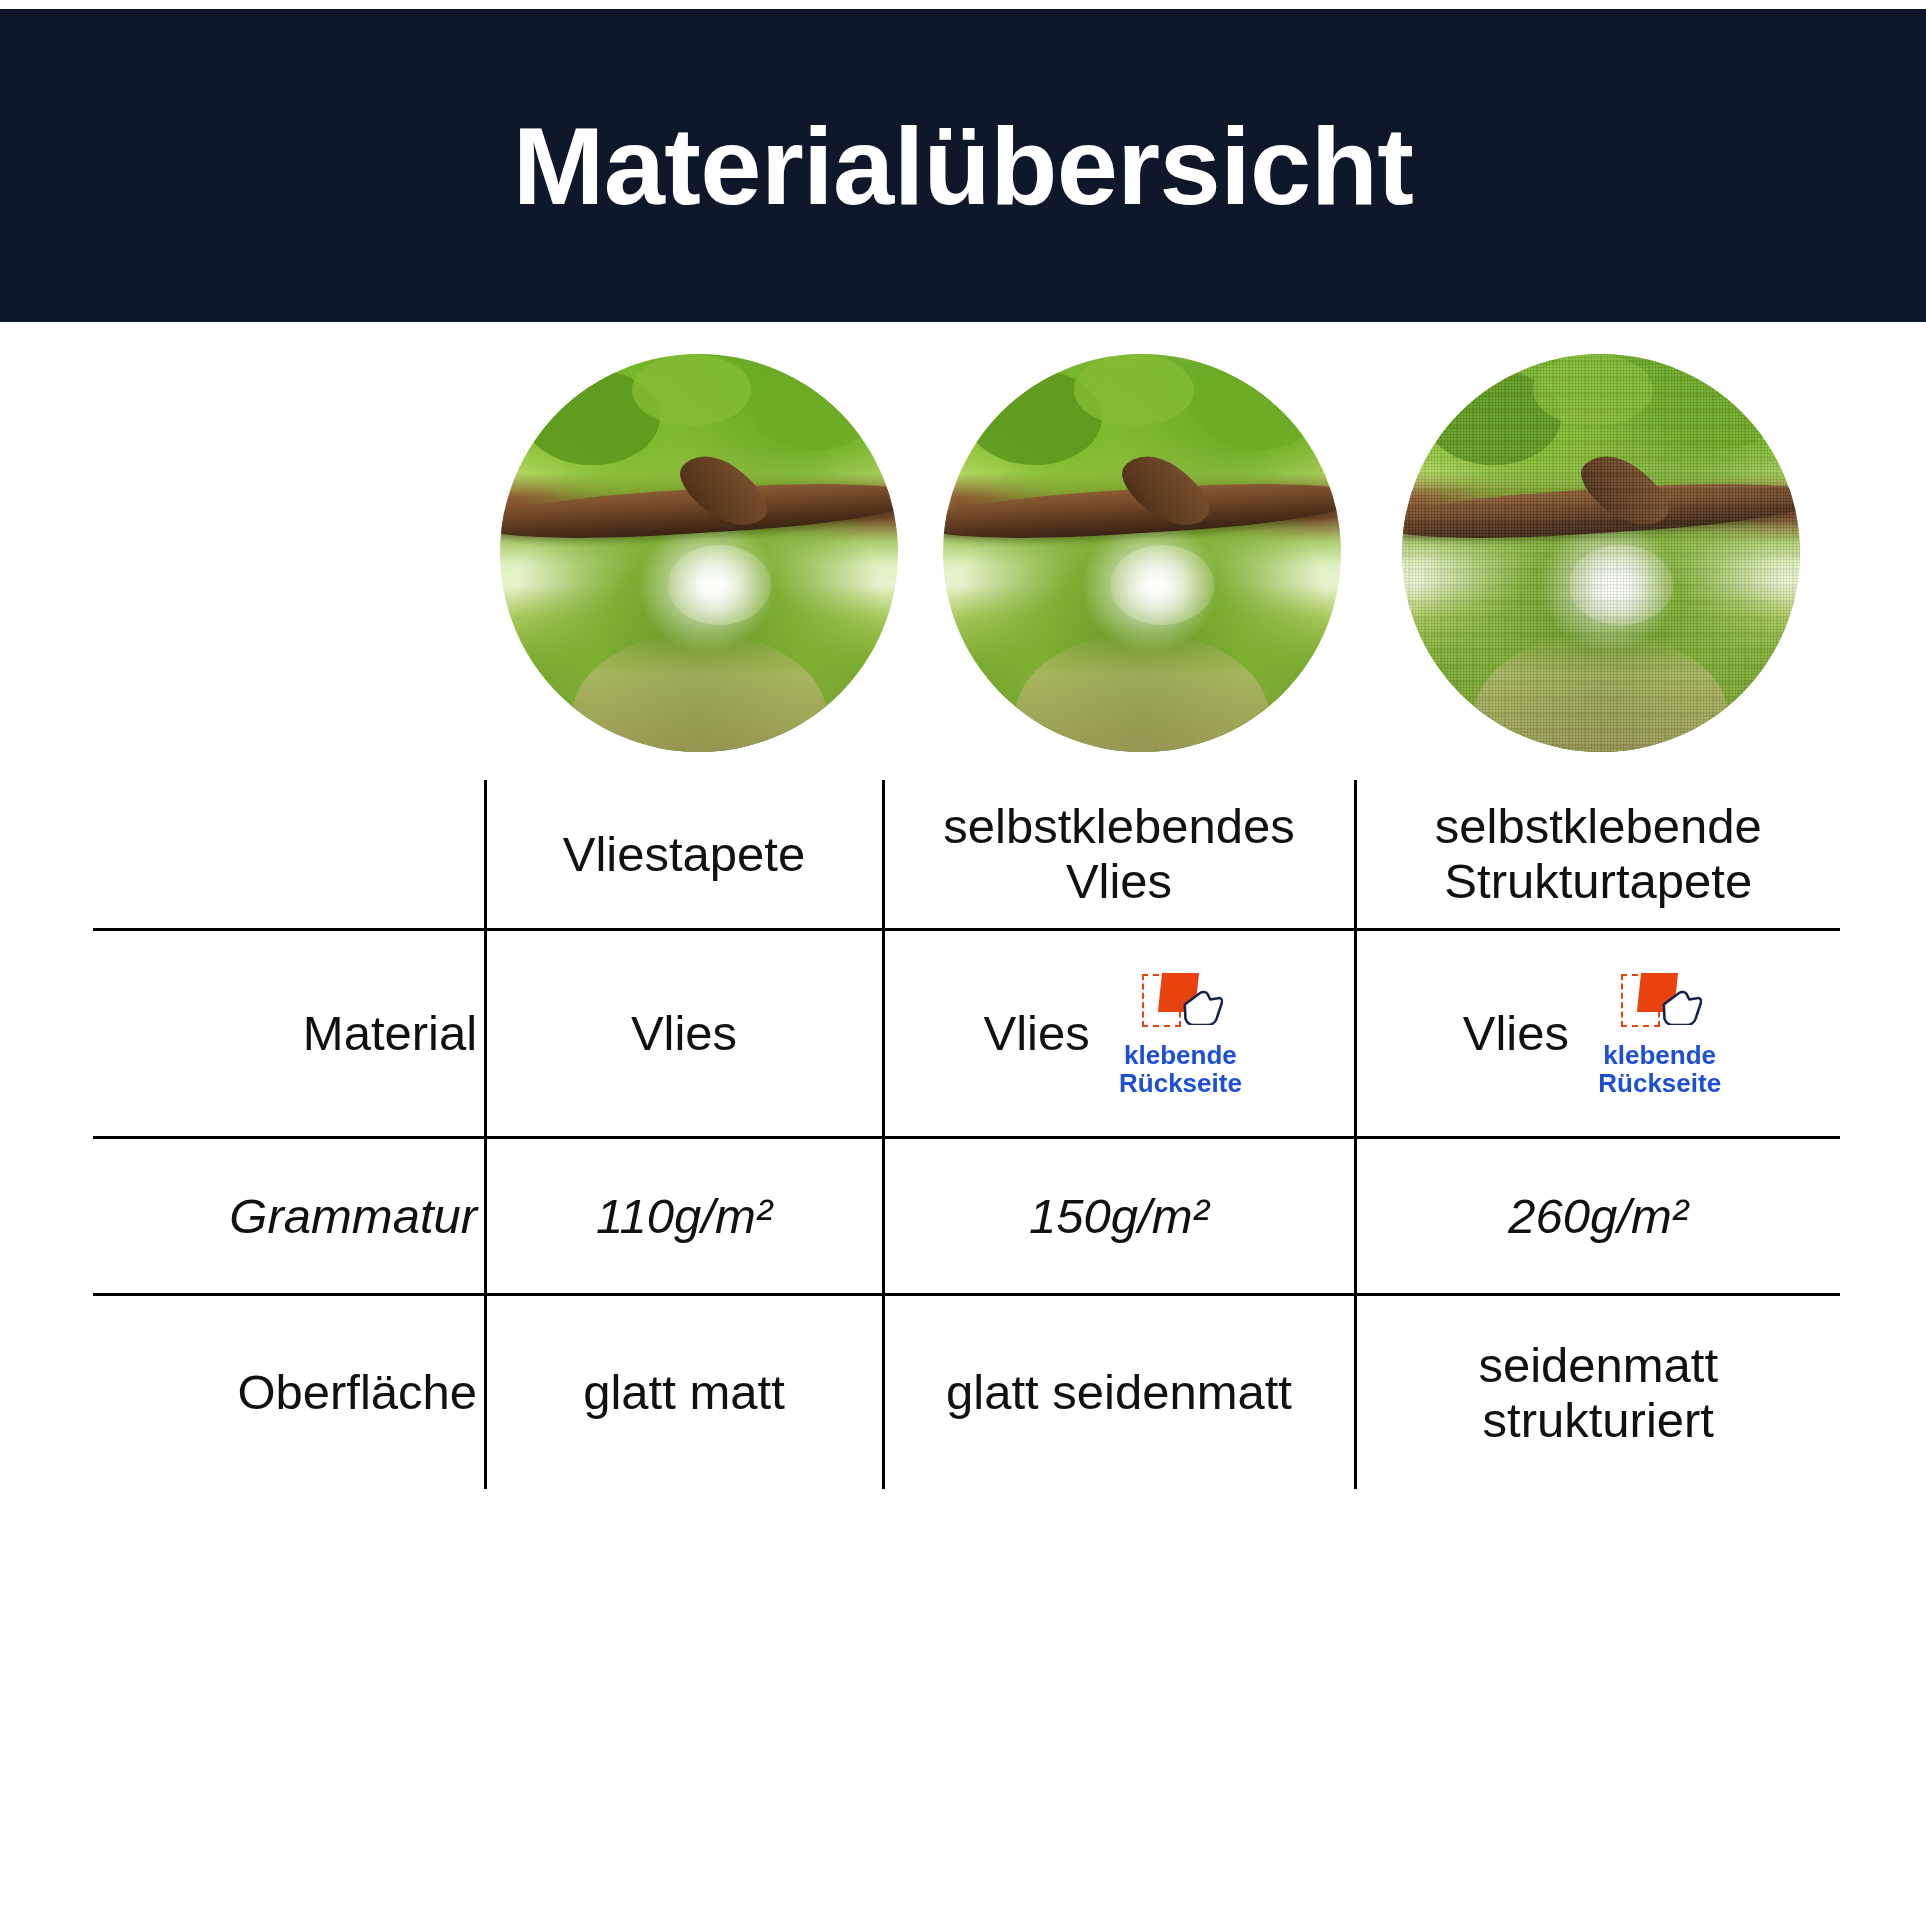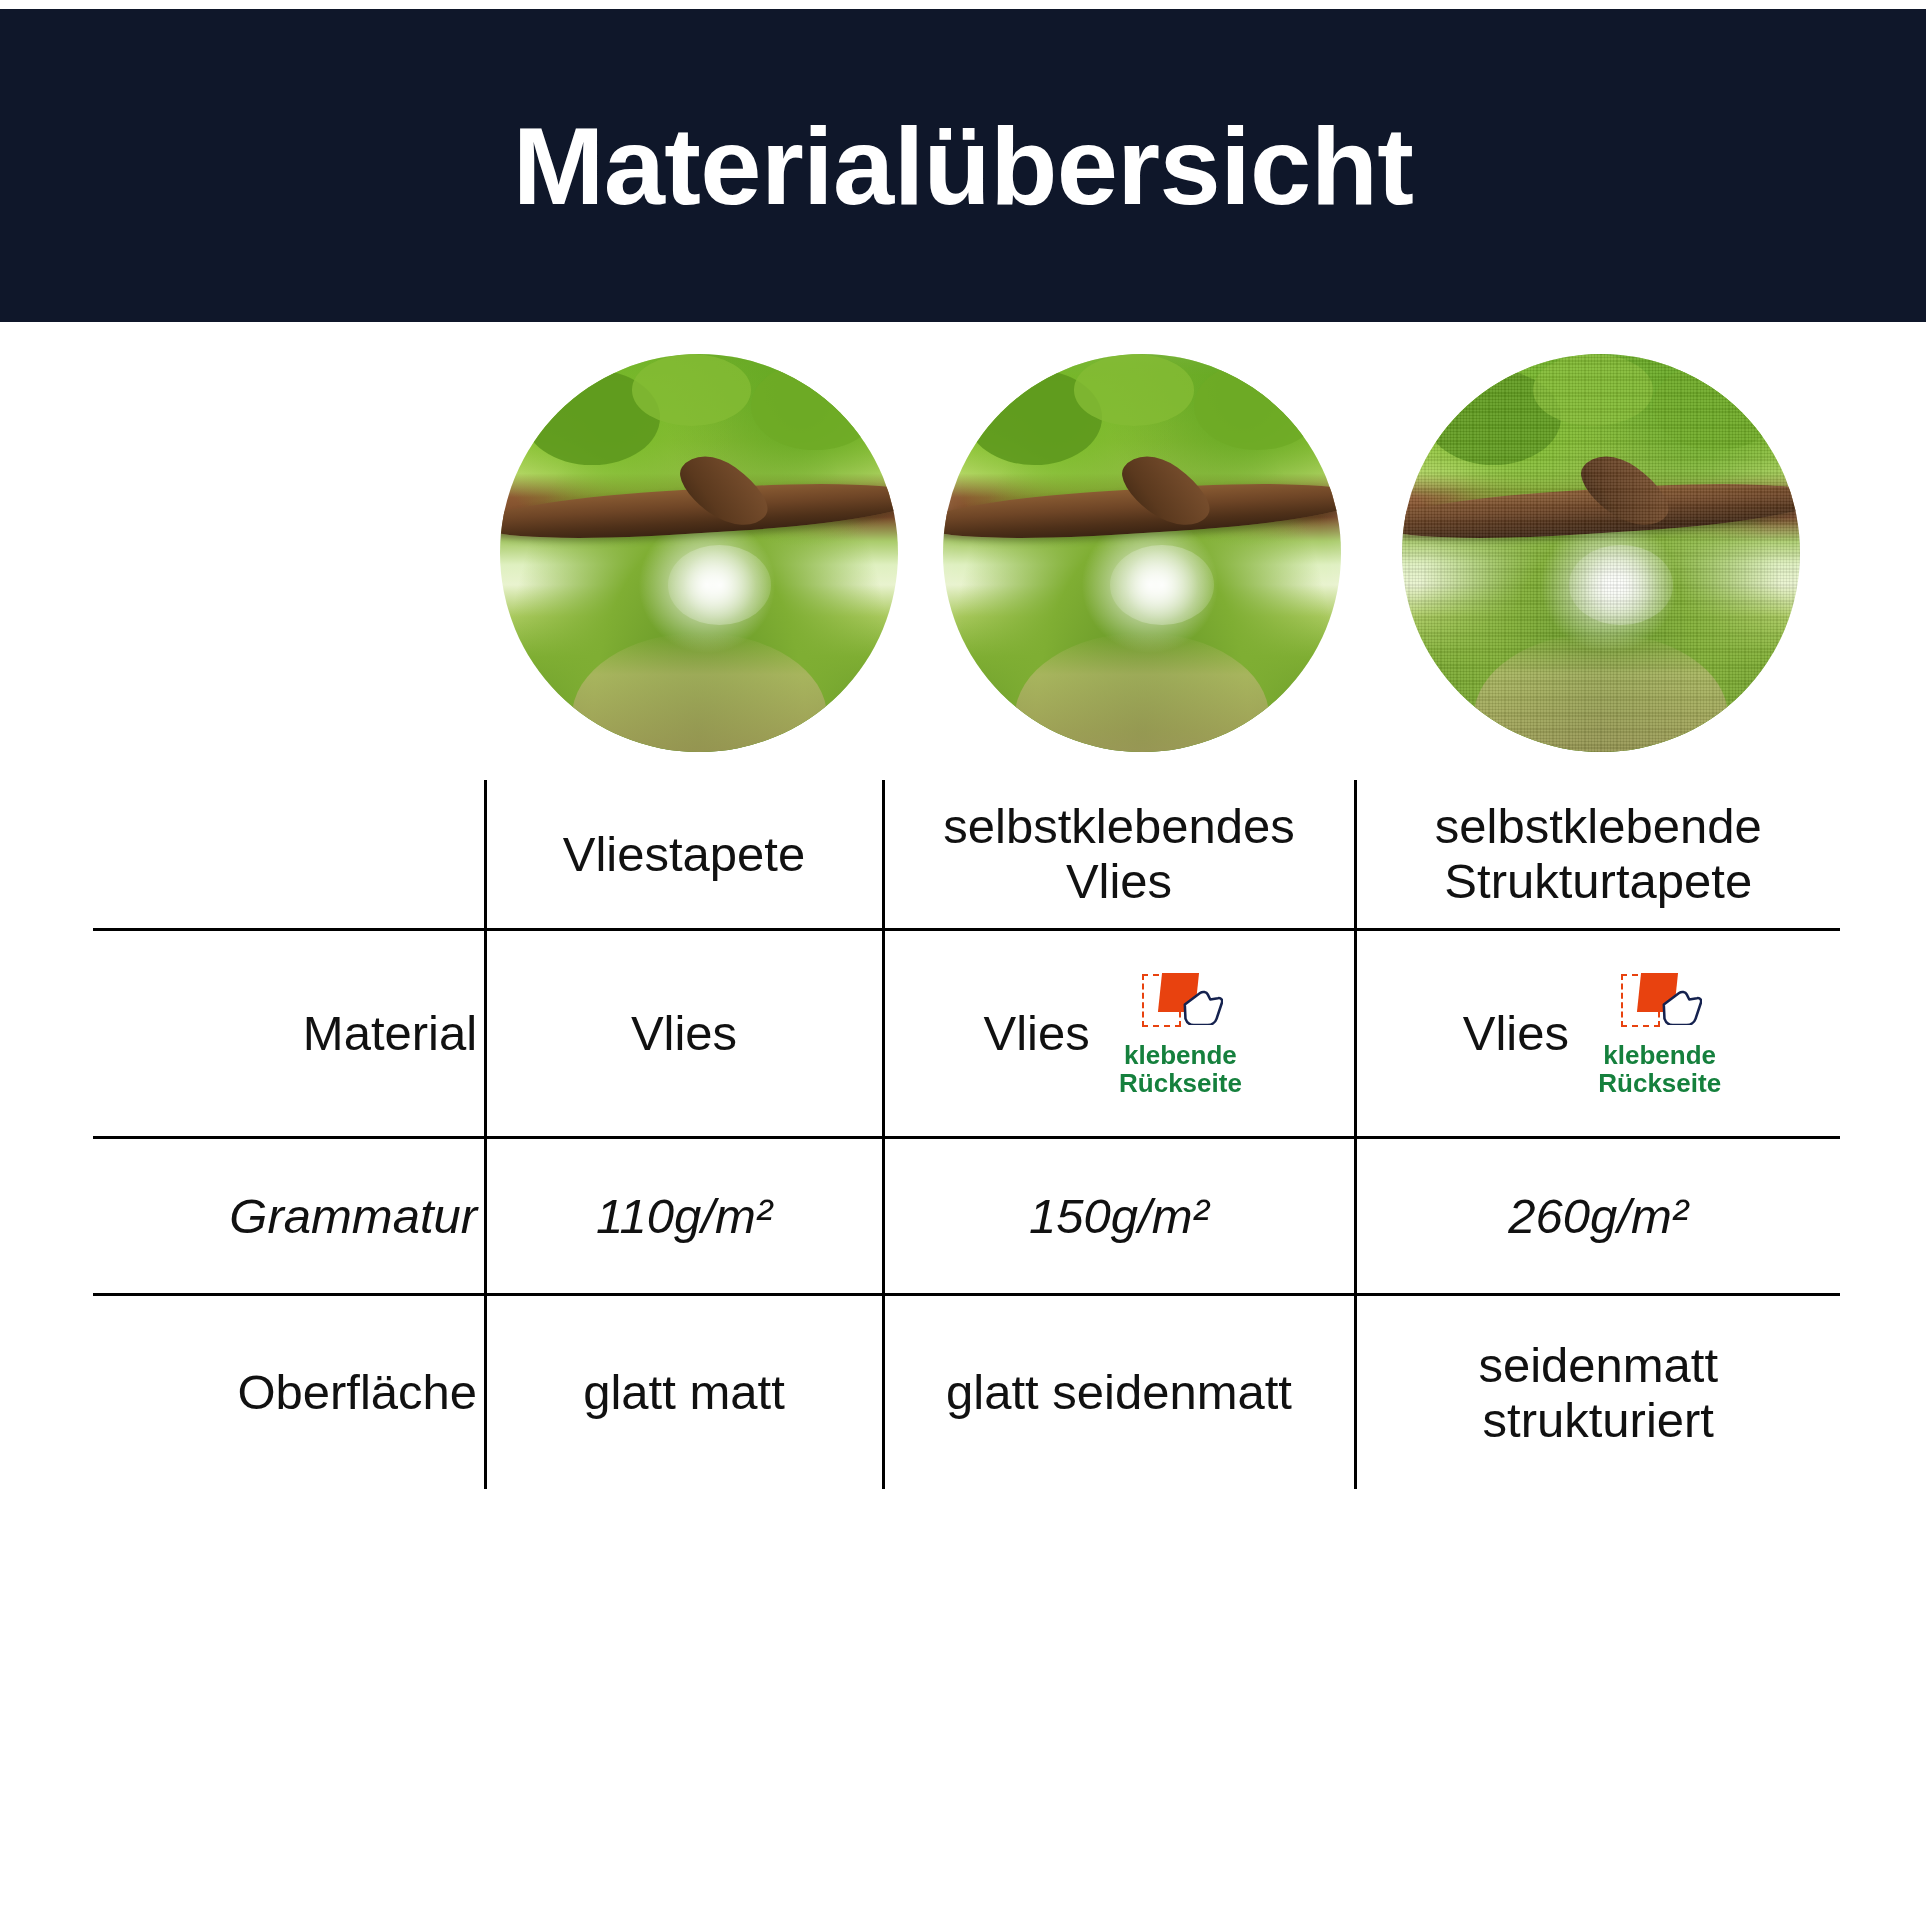--- a/index.html
+++ b/index.html
@@ -226,21 +226,21 @@
     transform: skewX(-6deg);
   }
   .badge .glyph .hand {
     position: absolute;
     right: 0; top: 9px;
     width: 42px; height: 46px;
   }
   .badge .caption {
     font-size: 26px;
     font-weight: bold;
-    color: #15803d;
+    color: #1d4ed8;
     text-align: center;
     margin-top: 9px;
   }
 
   .check {
     display: inline-block;
     width: 77px;
     height: 59px;
   }
 </style>

